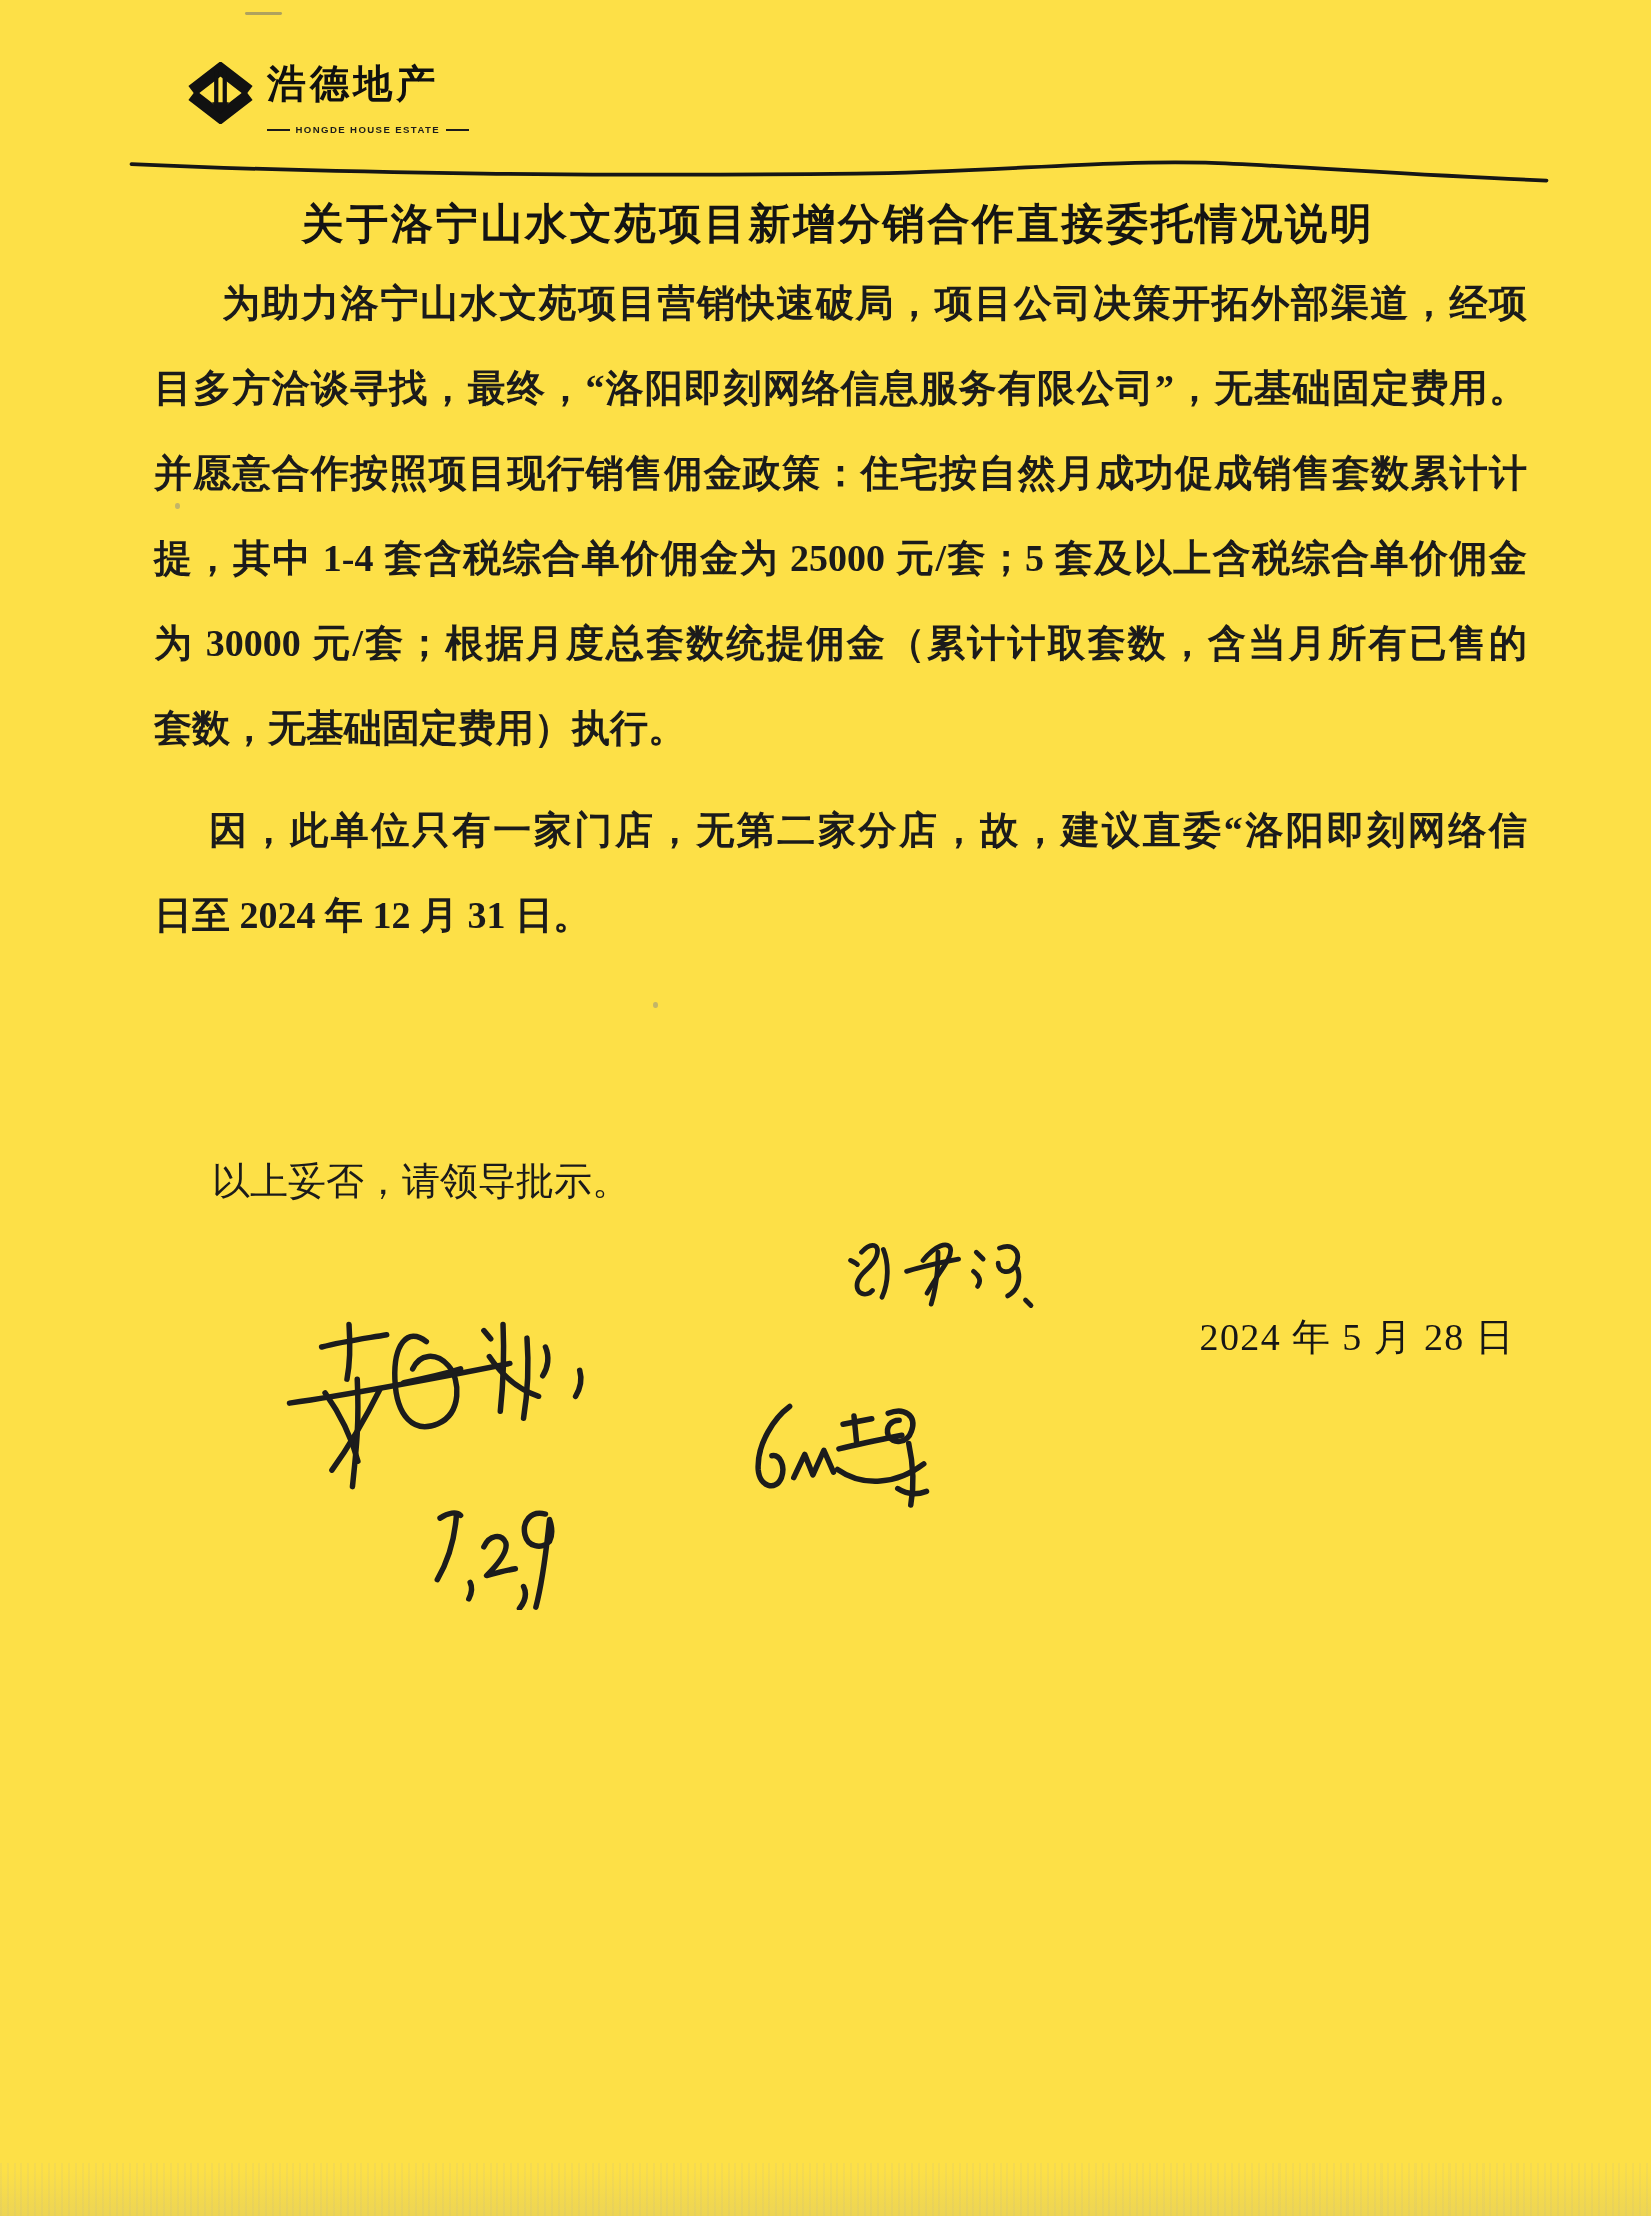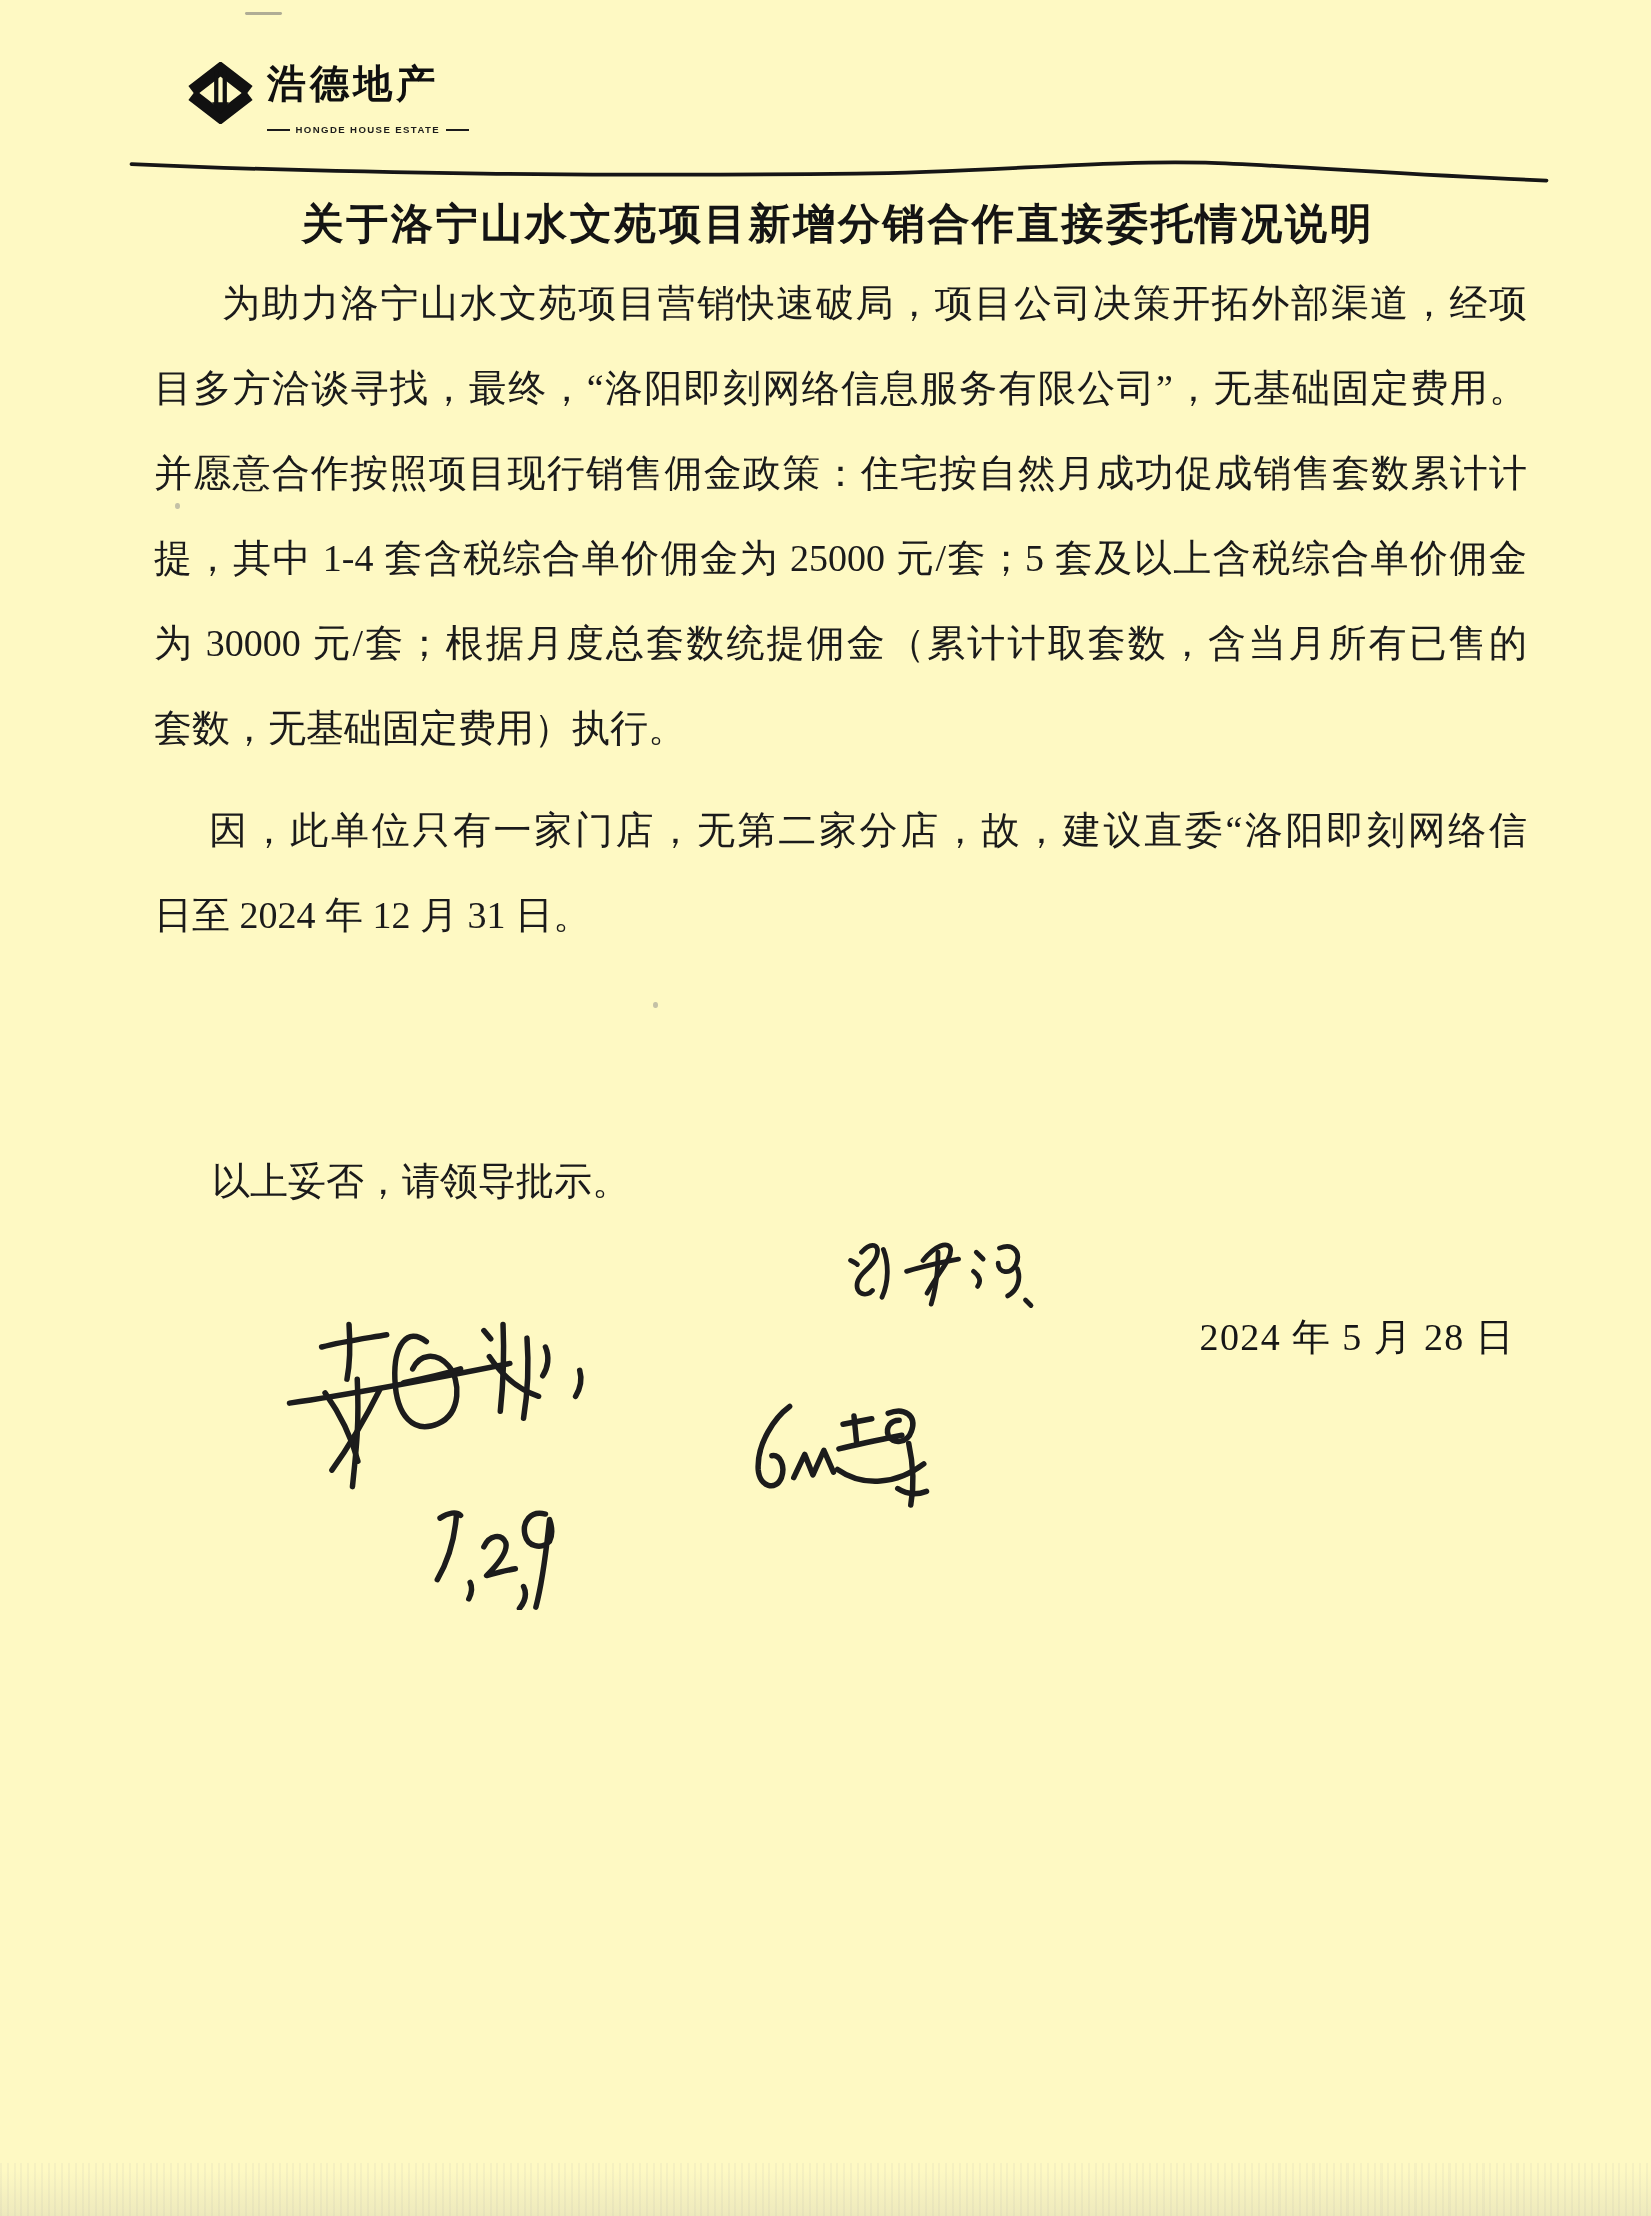--- a/index.html
+++ b/index.html
@@ -3,21 +3,21 @@
 <meta charset="utf-8">
 <style>
   html,body{margin:0;padding:0;}
   body{
     width:1652px;height:2216px;position:relative;
     background:#fbfbf9;
     font-family:"Liberation Serif","DejaVu Serif",serif;
     color:#1a1a1a;
     overflow:hidden;
   }
-  .page{position:absolute;inset:0;background:#fef9c3;}
+  .page{position:absolute;inset:0;background:#fde047;}
 
   
   .logo{position:absolute;left:185px;top:62px;display:flex;align-items:flex-start;}
   .logo svg{display:block;}
   .logo-text{margin-left:11px;}
   .company-name{
     font-family:"Liberation Sans","DejaVu Sans",sans-serif;
     font-weight:bold;font-size:39px;line-height:44px;letter-spacing:4.1px;color:#101010;
   }
   .tagline{
@@ -35,20 +35,21 @@
     text-align:center;font-size:42px;font-weight:bold;letter-spacing:2.7px;color:#141414;
   }
 
   
   .para{position:absolute;left:154px;width:1373px;}
   .p1{top:261px;}
   .p2{top:788px;}
   .line{
     height:85px;line-height:85px;font-size:38px;color:#1b1b1b;
     white-space:nowrap;
+    font-weight:bold;
   }
   .just{
     white-space:normal;
     text-align:justify;text-align-last:justify;
     text-justify:inter-character;
   }
   .ind2{text-indent:68px;}
   .ind15{text-indent:55px;}
 
   .closing{

